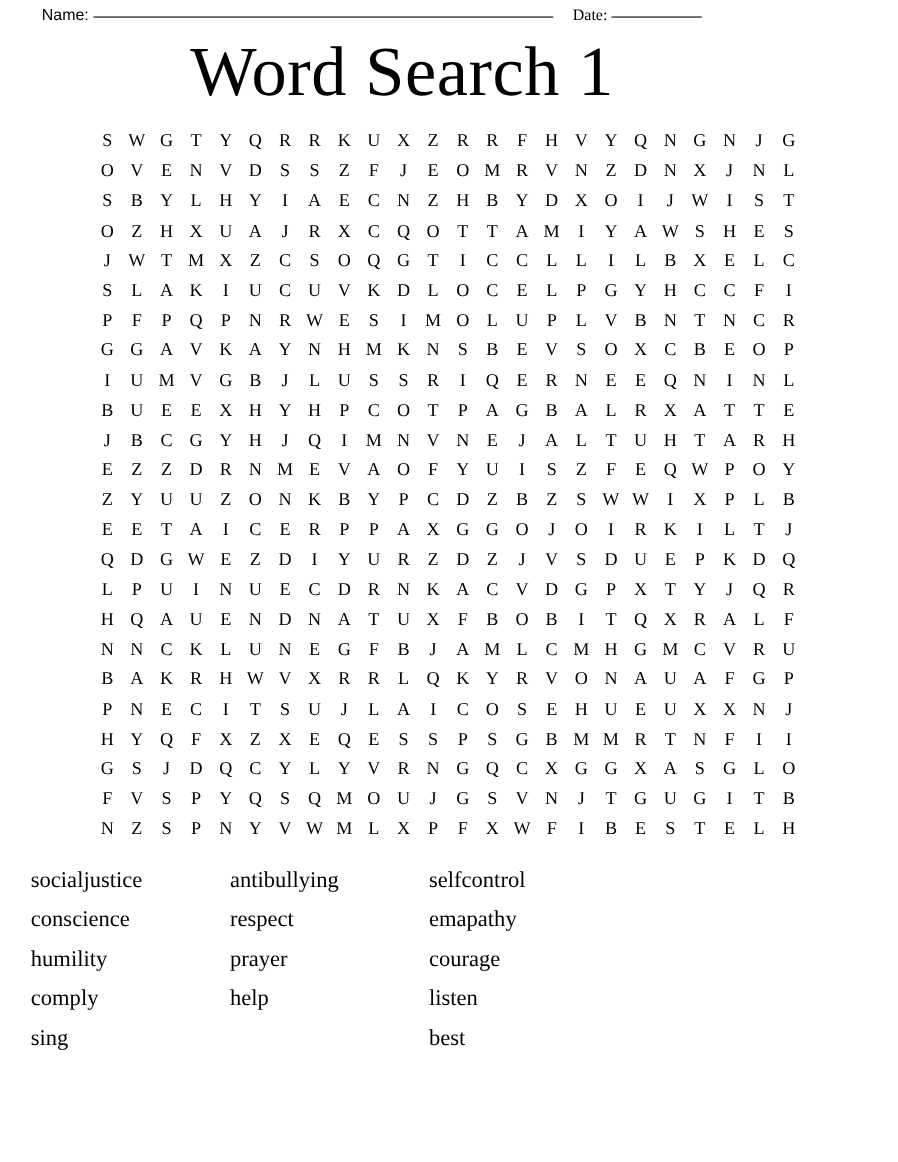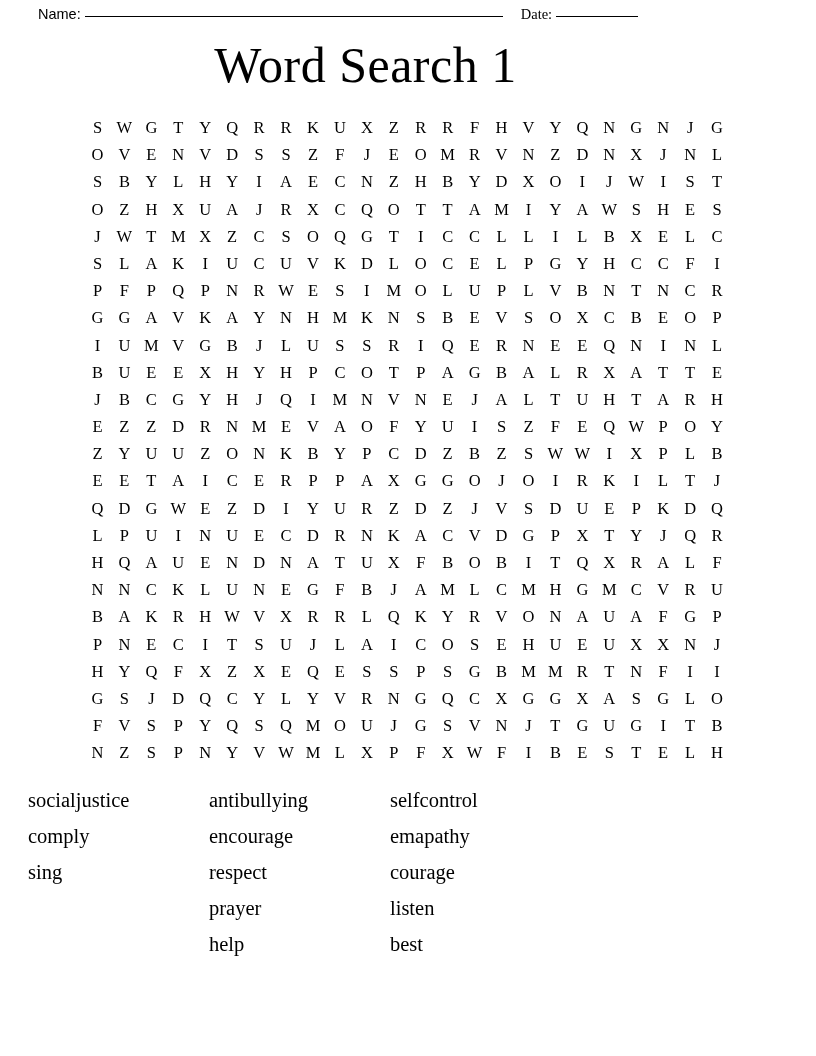--- a/index.html
+++ b/index.html
@@ -56,21 +56,21 @@
   .rule-date { width: 82px;  margin-left: 4px; }
 
   
   .title {
     position: absolute;
     top: 36px;
     left: 0;
     width: 731px;
     text-align: center;
     font-family: "Liberation Serif", serif;
-    font-size: 50px;
+    font-size: 64px;
     font-weight: 400;
     line-height: 58px;
     letter-spacing: 0.5px;
   }
 
   
   .grid {
     position: absolute;
     top: 114px;
     left: 84px;
@@ -750,26 +750,27 @@
       <span class="cell">T</span>
       <span class="cell">E</span>
       <span class="cell">L</span>
       <span class="cell">H</span>
     </div>
   </div>
 
 <div class="wordlist">
     <div class="word-col">
       <div class="word">socialjustice</div>
+      <div class="word">conscience</div>
+      <div class="word">humility</div>
       <div class="word">comply</div>
       <div class="word">sing</div>
     </div>
     <div class="word-col">
       <div class="word">antibullying</div>
-      <div class="word">encourage</div>
       <div class="word">respect</div>
       <div class="word">prayer</div>
       <div class="word">help</div>
     </div>
     <div class="word-col">
       <div class="word">selfcontrol</div>
       <div class="word">emapathy</div>
       <div class="word">courage</div>
       <div class="word">listen</div>
       <div class="word">best</div>

